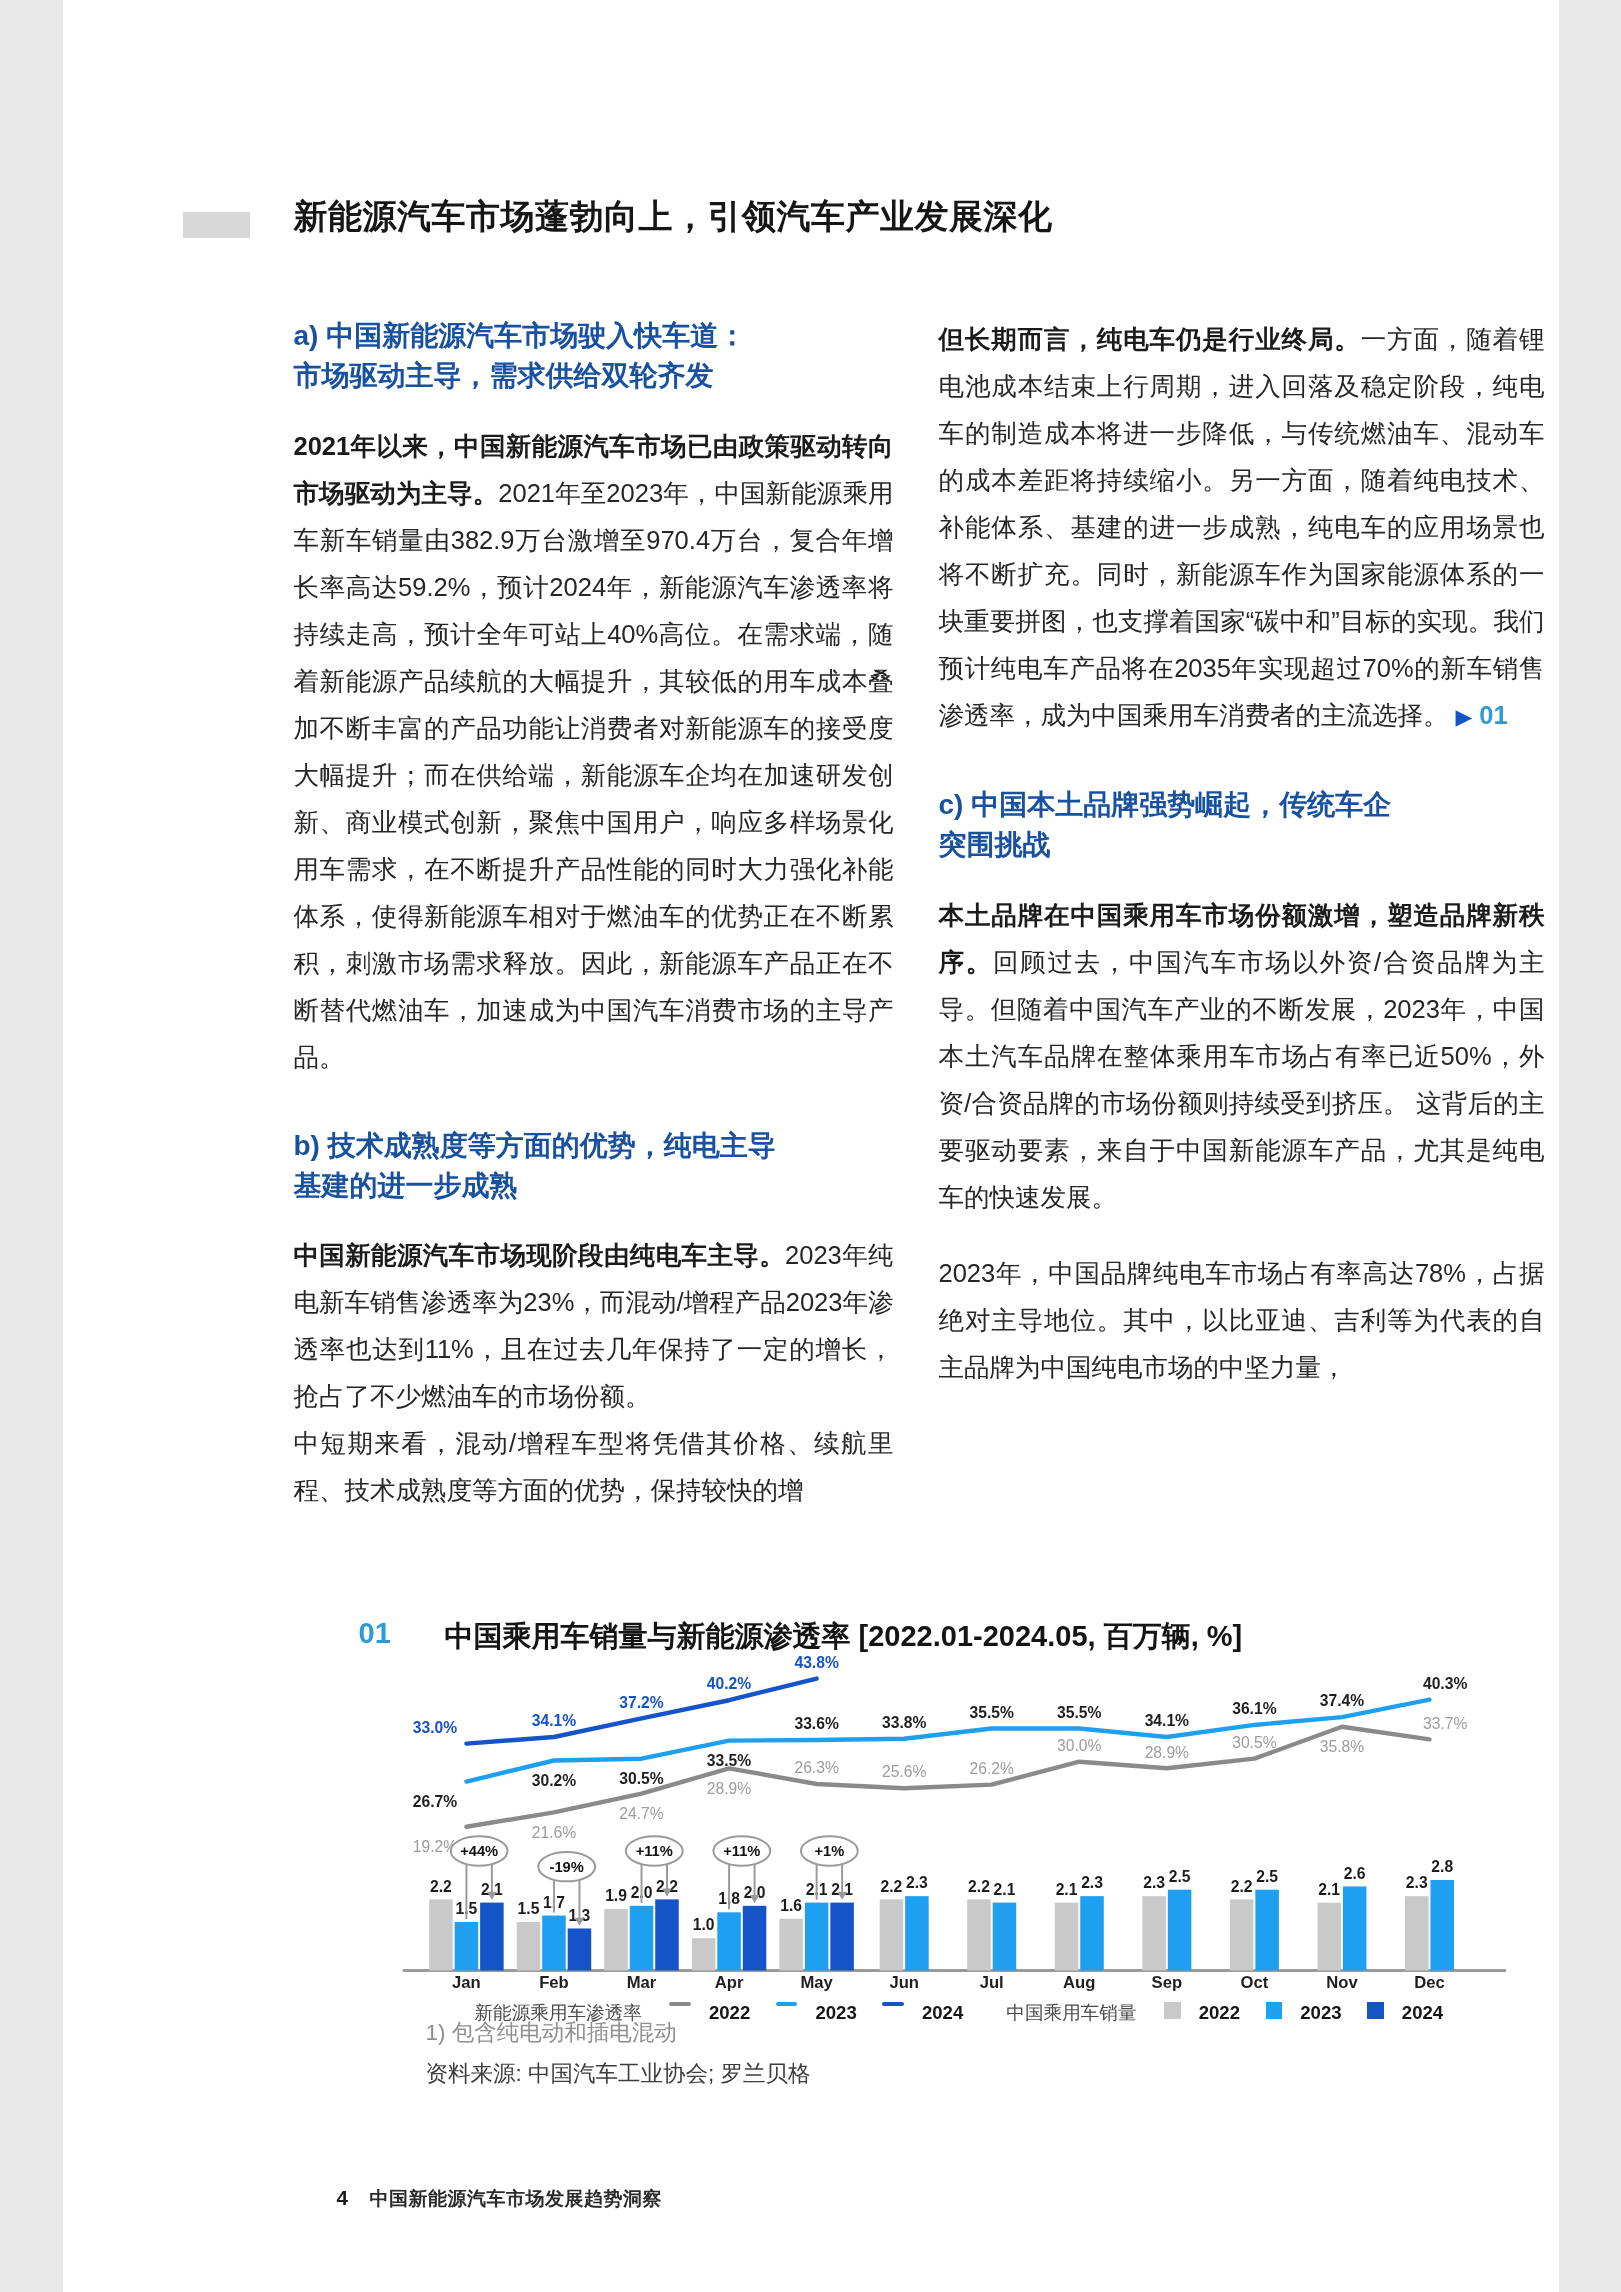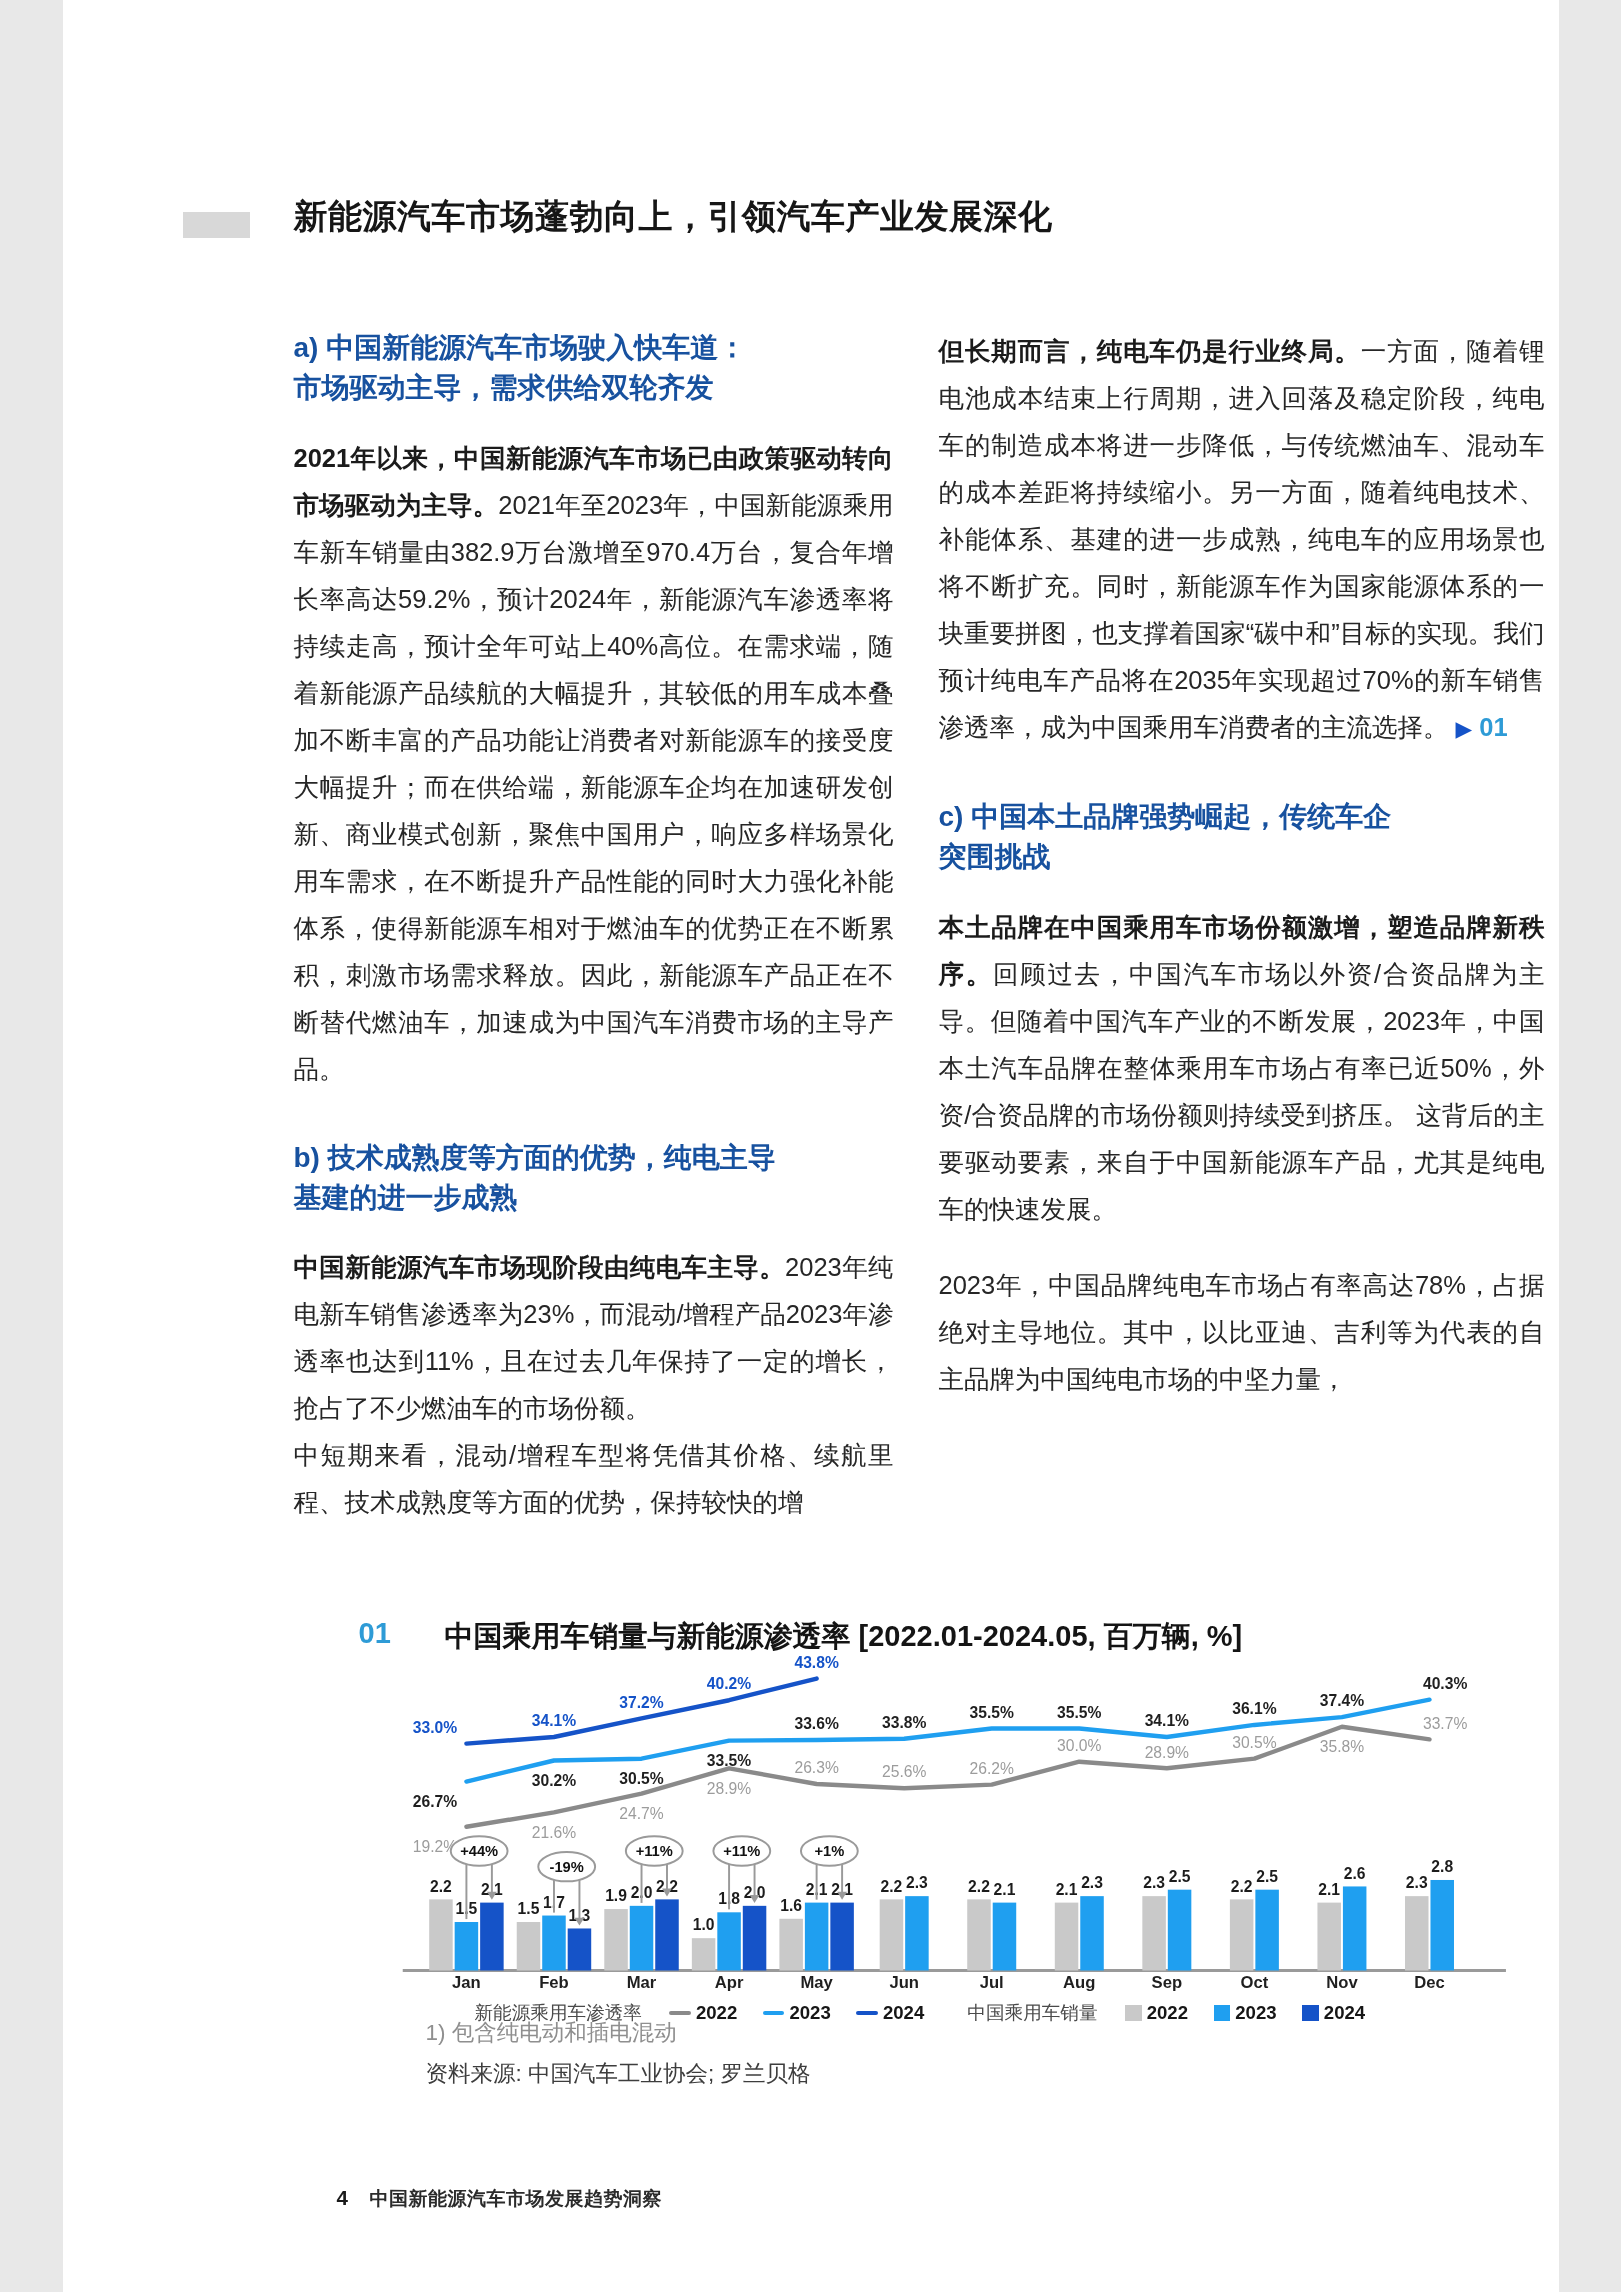--- a/index.html
+++ b/index.html
@@ -11,37 +11,37 @@
     --line-gray:#8a8a8a;
   }
   html,body{margin:0;padding:0;background:#e8e8e8;}
   .page{
     position:relative;width:1496px;height:2293px;background:#ffffff;
     font-family:"Liberation Sans","DejaVu Sans",sans-serif;color:#242424;
     margin:0 auto;overflow:hidden;
   }
   .accent-bar{position:absolute;left:120px;top:212px;width:67px;height:25.5px;background:#d8d8d8;}
   .doc-title{position:absolute;left:231px;top:194px;font-size:34px;font-weight:700;color:#161616;letter-spacing:0.5px;white-space:nowrap;}
-  .col{position:absolute;top:328px;width:600px;font-size:25.5px;line-height:47px;color:#262626;text-align:justify;}
+  .col{position:absolute;top:316px;width:600px;font-size:25.5px;line-height:47px;color:#262626;text-align:justify;}
   .col-left{left:231px;}
   .col-right{left:876px;width:606px;}
   h3.sec{color:var(--heading-blue);font-size:28px;line-height:40px;font-weight:700;margin:0 0 26.5px 0;text-align:left;}
   h3.sec.follow{margin-top:45px;}
   .col p{margin:0 0 29px 0;}
   .col p.tight{margin-bottom:0;}
   .lead{font-weight:700;color:#1b1b1b;}
   .fig-ref{white-space:nowrap;font-weight:700;}
   .fig-ref .arrow{color:var(--dark-blue);font-size:21.6px;}
   .fig-ref .num{color:var(--accent-blue);}
   .fig-number{position:absolute;left:296px;top:1617px;font-size:29px;font-weight:700;color:var(--accent-blue);}
   .fig-title{position:absolute;left:382px;top:1617px;font-size:29px;font-weight:700;color:#141414;white-space:nowrap;}
   .chart-wrap{position:absolute;left:230px;top:1653px;width:1259px;height:345px;}
   .legend{position:absolute;left:412px;top:2000px;display:flex;align-items:center;gap:25.5px;font-size:18.6px;color:#444;white-space:nowrap;}
   .legend .group-label{color:#4a4a4a;margin-right:2px;}
-  .legend .item{display:flex;align-items:center;gap:5px;color:#161616;font-weight:600;}
+  .legend .item{display:flex;align-items:flex-start;gap:18px;color:#161616;font-weight:600;}
   .swatch-line{display:inline-block;width:21.6px;height:3.9px;border-radius:2px;}
   .swatch-sq{display:inline-block;width:16.7px;height:16.7px;}
   .chart-footnote{position:absolute;left:363px;top:2017px;font-size:22.5px;color:#8f8f8f;}
   .chart-source{position:absolute;left:363px;top:2058px;font-size:22.5px;color:#3d3d3d;}
   .page-footer{position:absolute;left:274px;top:2186px;display:flex;align-items:baseline;gap:21.6px;}
   .page-number{font-size:20.6px;font-weight:700;color:#1a1a1a;}
   .footer-title{font-size:19px;font-weight:600;color:#2b2b2b;letter-spacing:0.5px;}
 </style>
 </head>
 <body>

